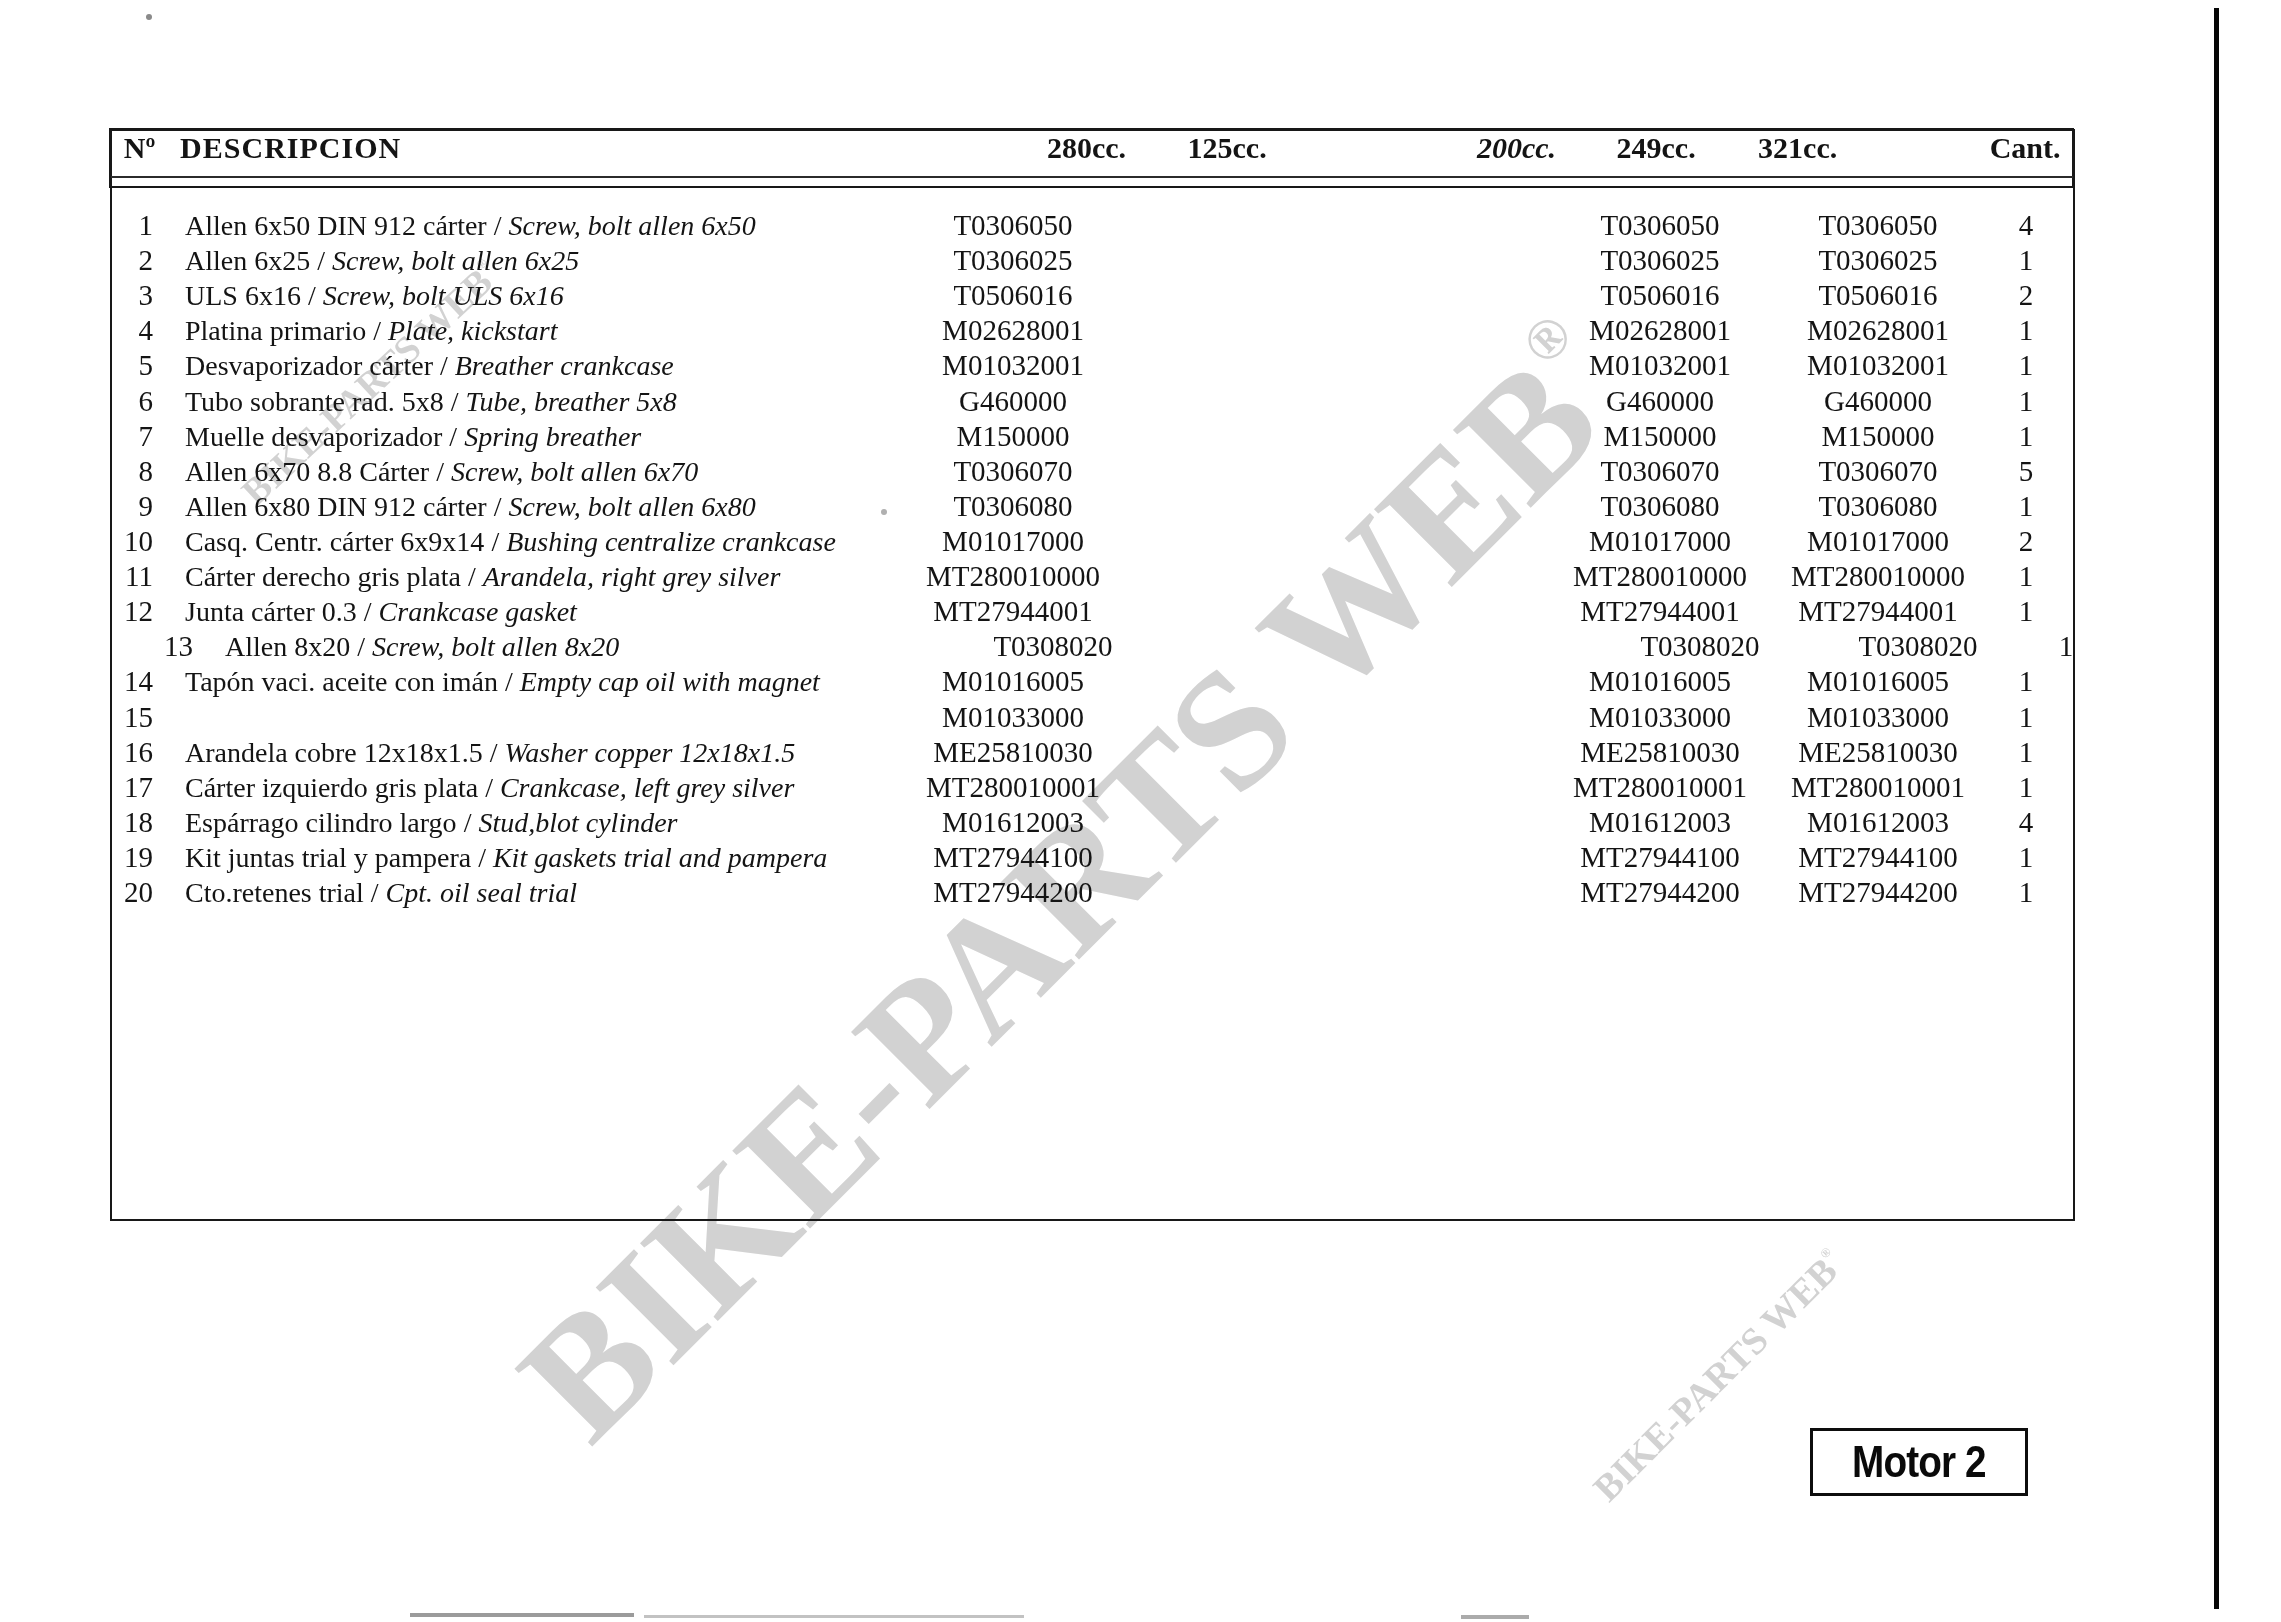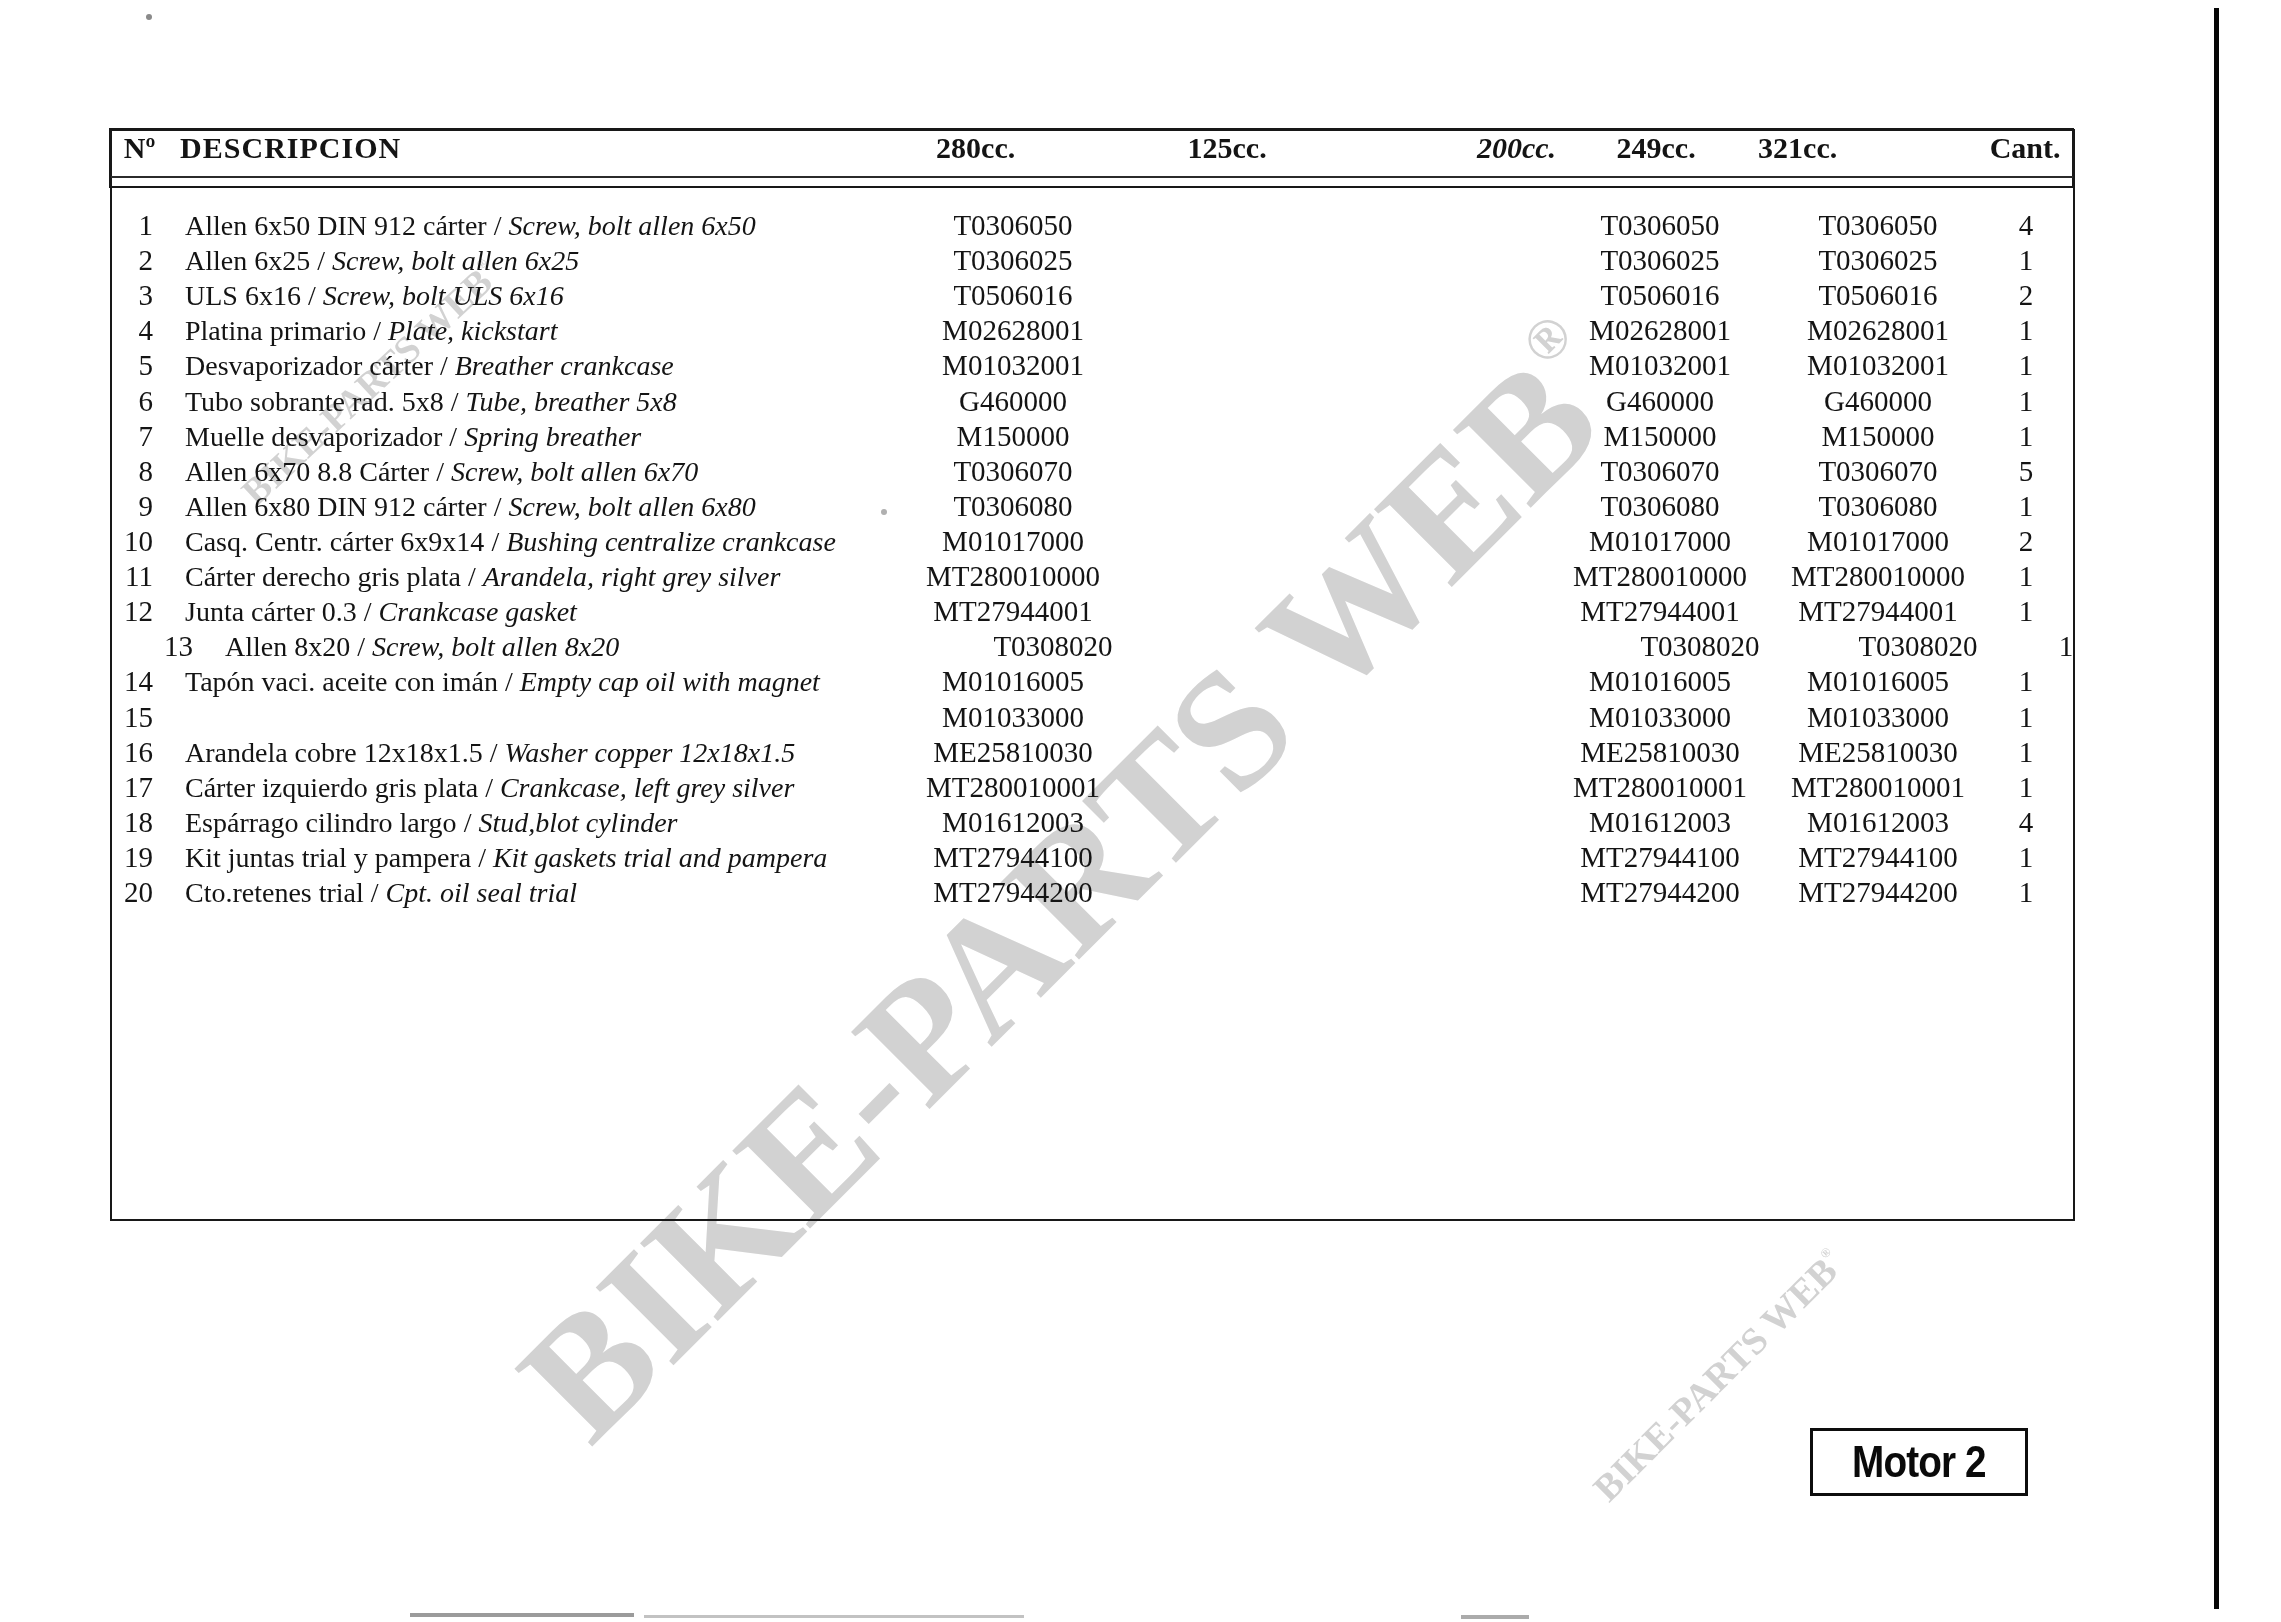--- a/index.html
+++ b/index.html
@@ -29,21 +29,21 @@
     border:2.9px solid #181818; box-sizing:border-box; z-index:2;
   }
   .header-strip {
     position:absolute; left:-2.9px; top:-2.9px; width:1965px; height:60px;
     border:2.9px solid #181818; box-sizing:border-box;
   }
   .header-underline { position:absolute; left:-1px; top:45px; width:1962px; height:2px; background:#2b2b2b; }
   .hcell { position:absolute; top:0; line-height:36px; font-weight:bold; font-size:30px; white-space:nowrap; }
   .h-num  { left:12.7px; }
   .h-desc { left:69px; letter-spacing:1px; }
-  .h-280  { left:825px;  width:234px; text-align:left; }
+  .h-280  { left:781px;  width:234px; text-align:right; }
   .h-125  { left:999px; width:234px; text-align:center; }
   .h-200  { left:1211px; width:234px; text-align:right;font-style:italic; }
   .h-249  { left:1428px; width:234px; text-align:center; }
   .h-321  { left:1647px; width:234px; text-align:left; }
   .h-cant { left:1870px; width:88px;  text-align:center; }
 
   .rows { position:absolute; left:0; top:0; width:100%; height:100%; }
   .row { position:absolute; left:0; width:100%; height:35px; line-height:35px; font-size:28px; white-space:nowrap; }
   .c { position:absolute; top:0; }
   .col-num  { left:0; width:41px; text-align:right; font-size:29px; }

